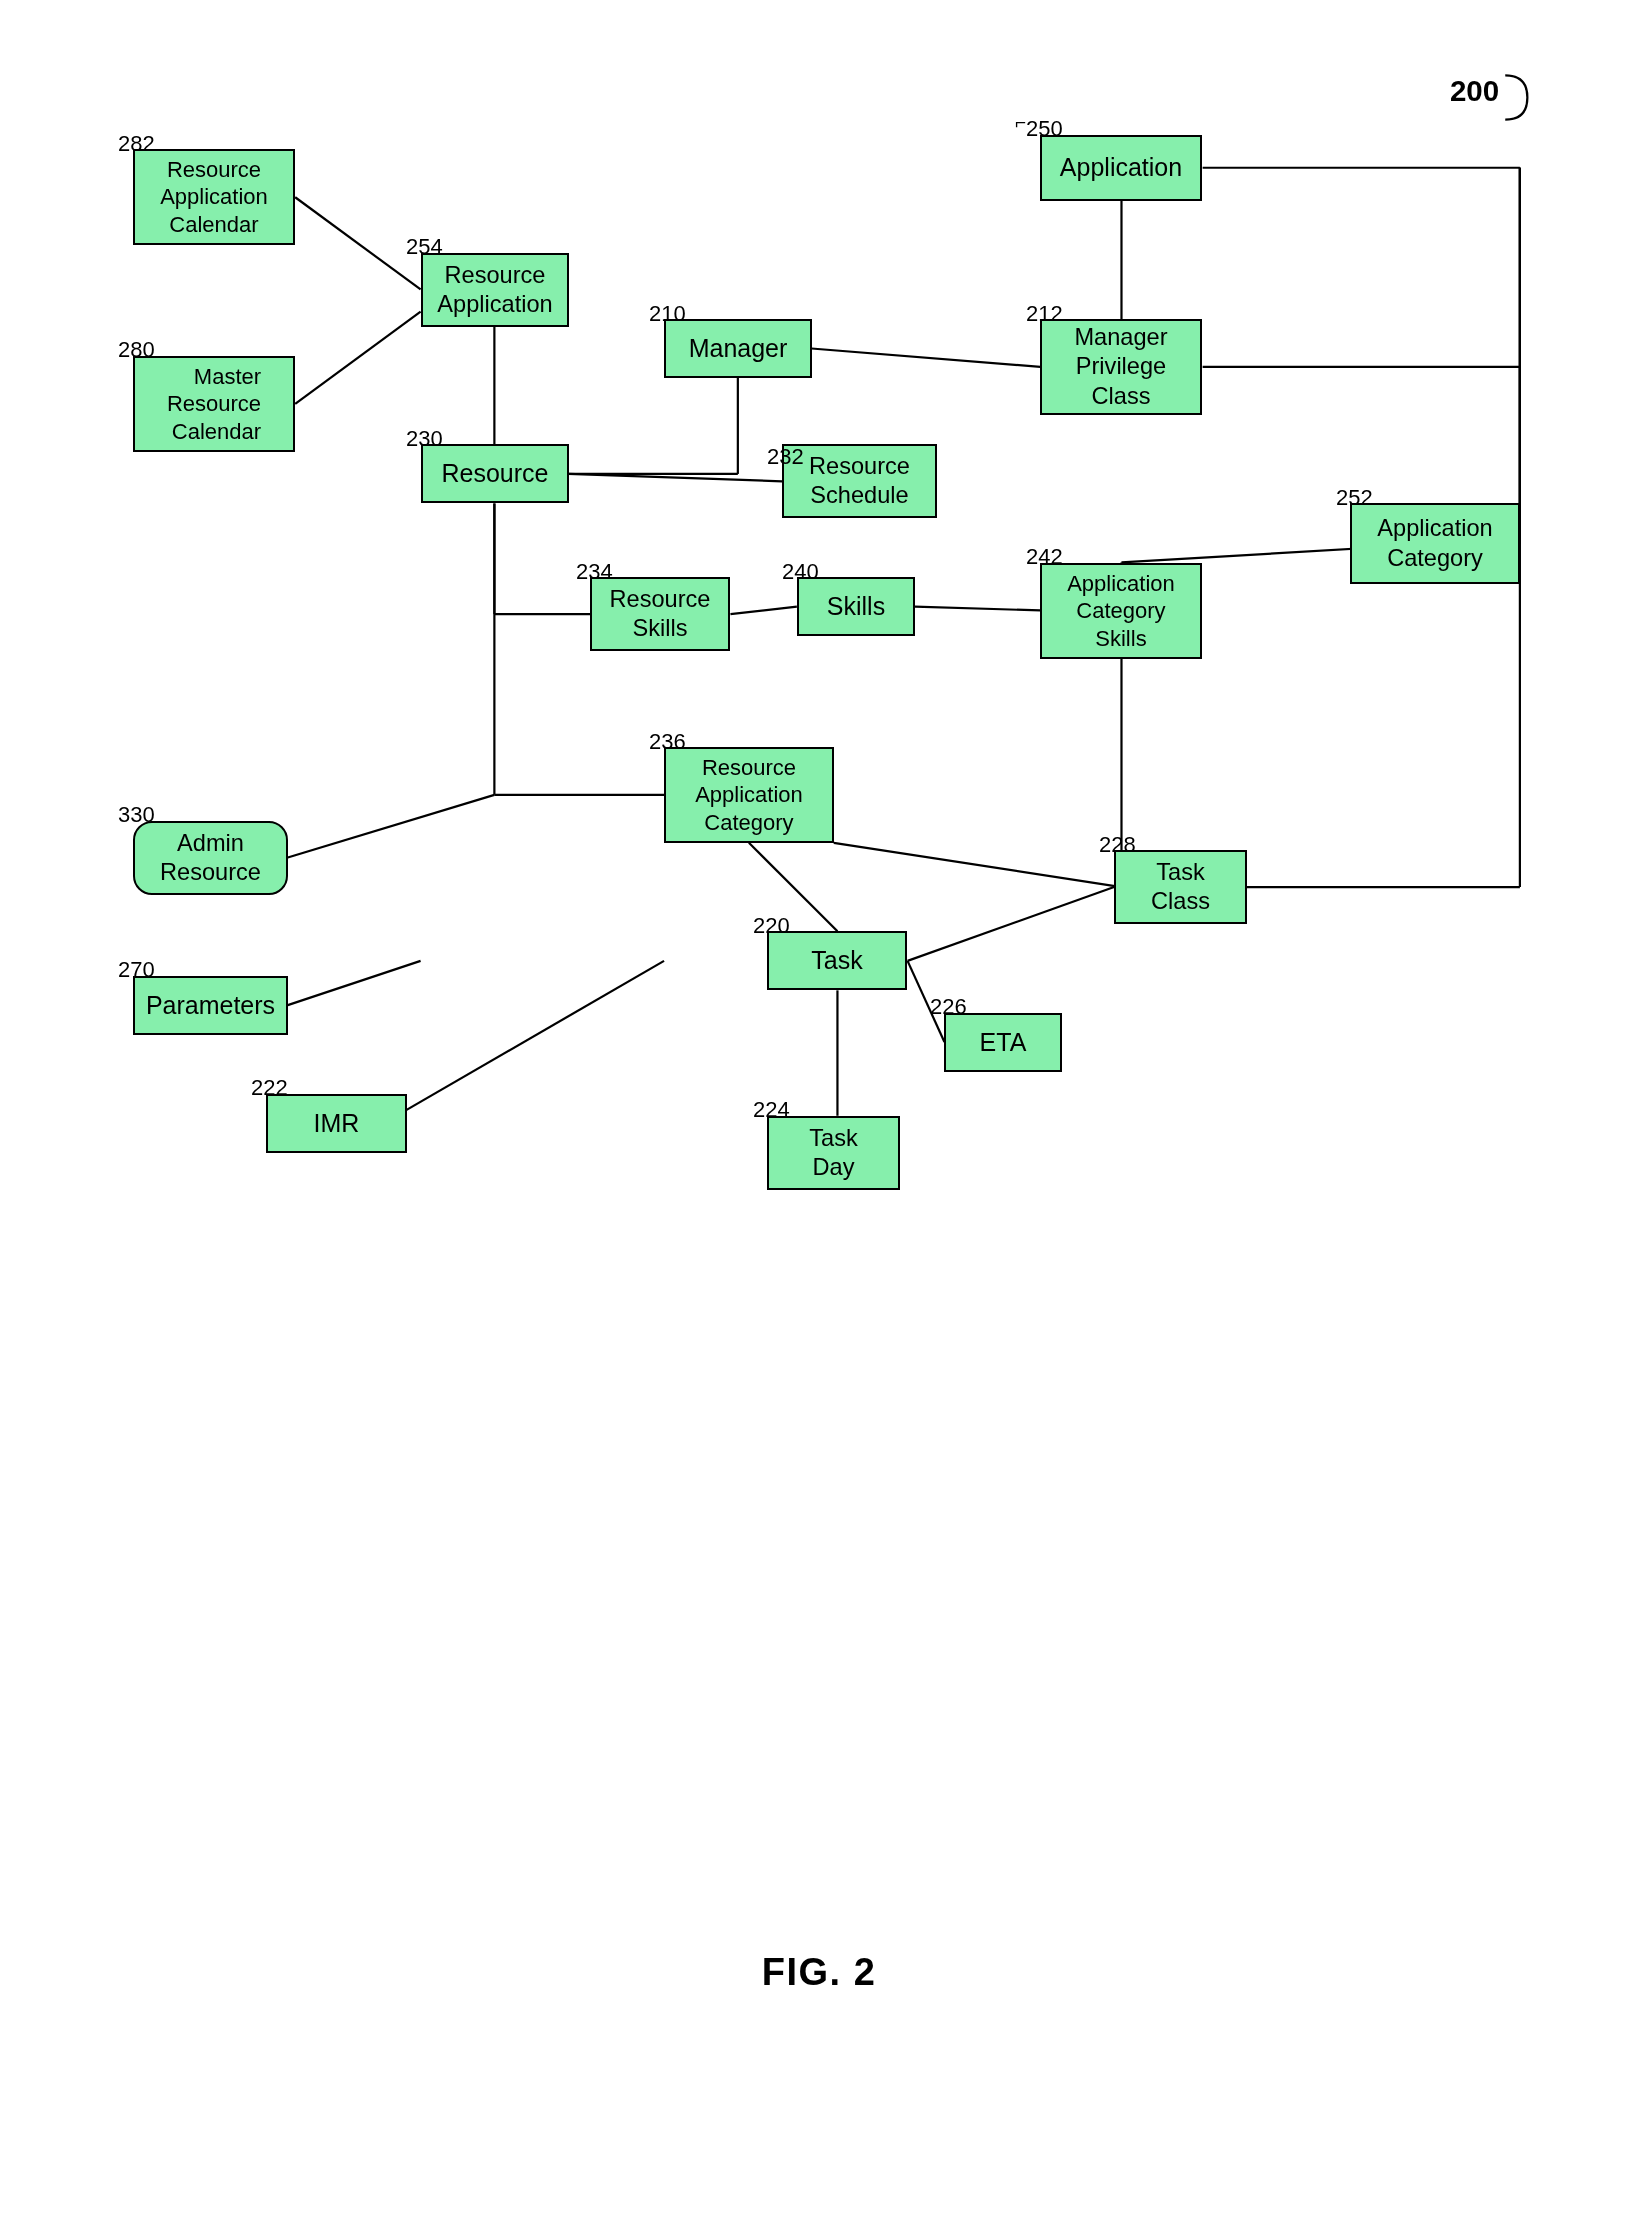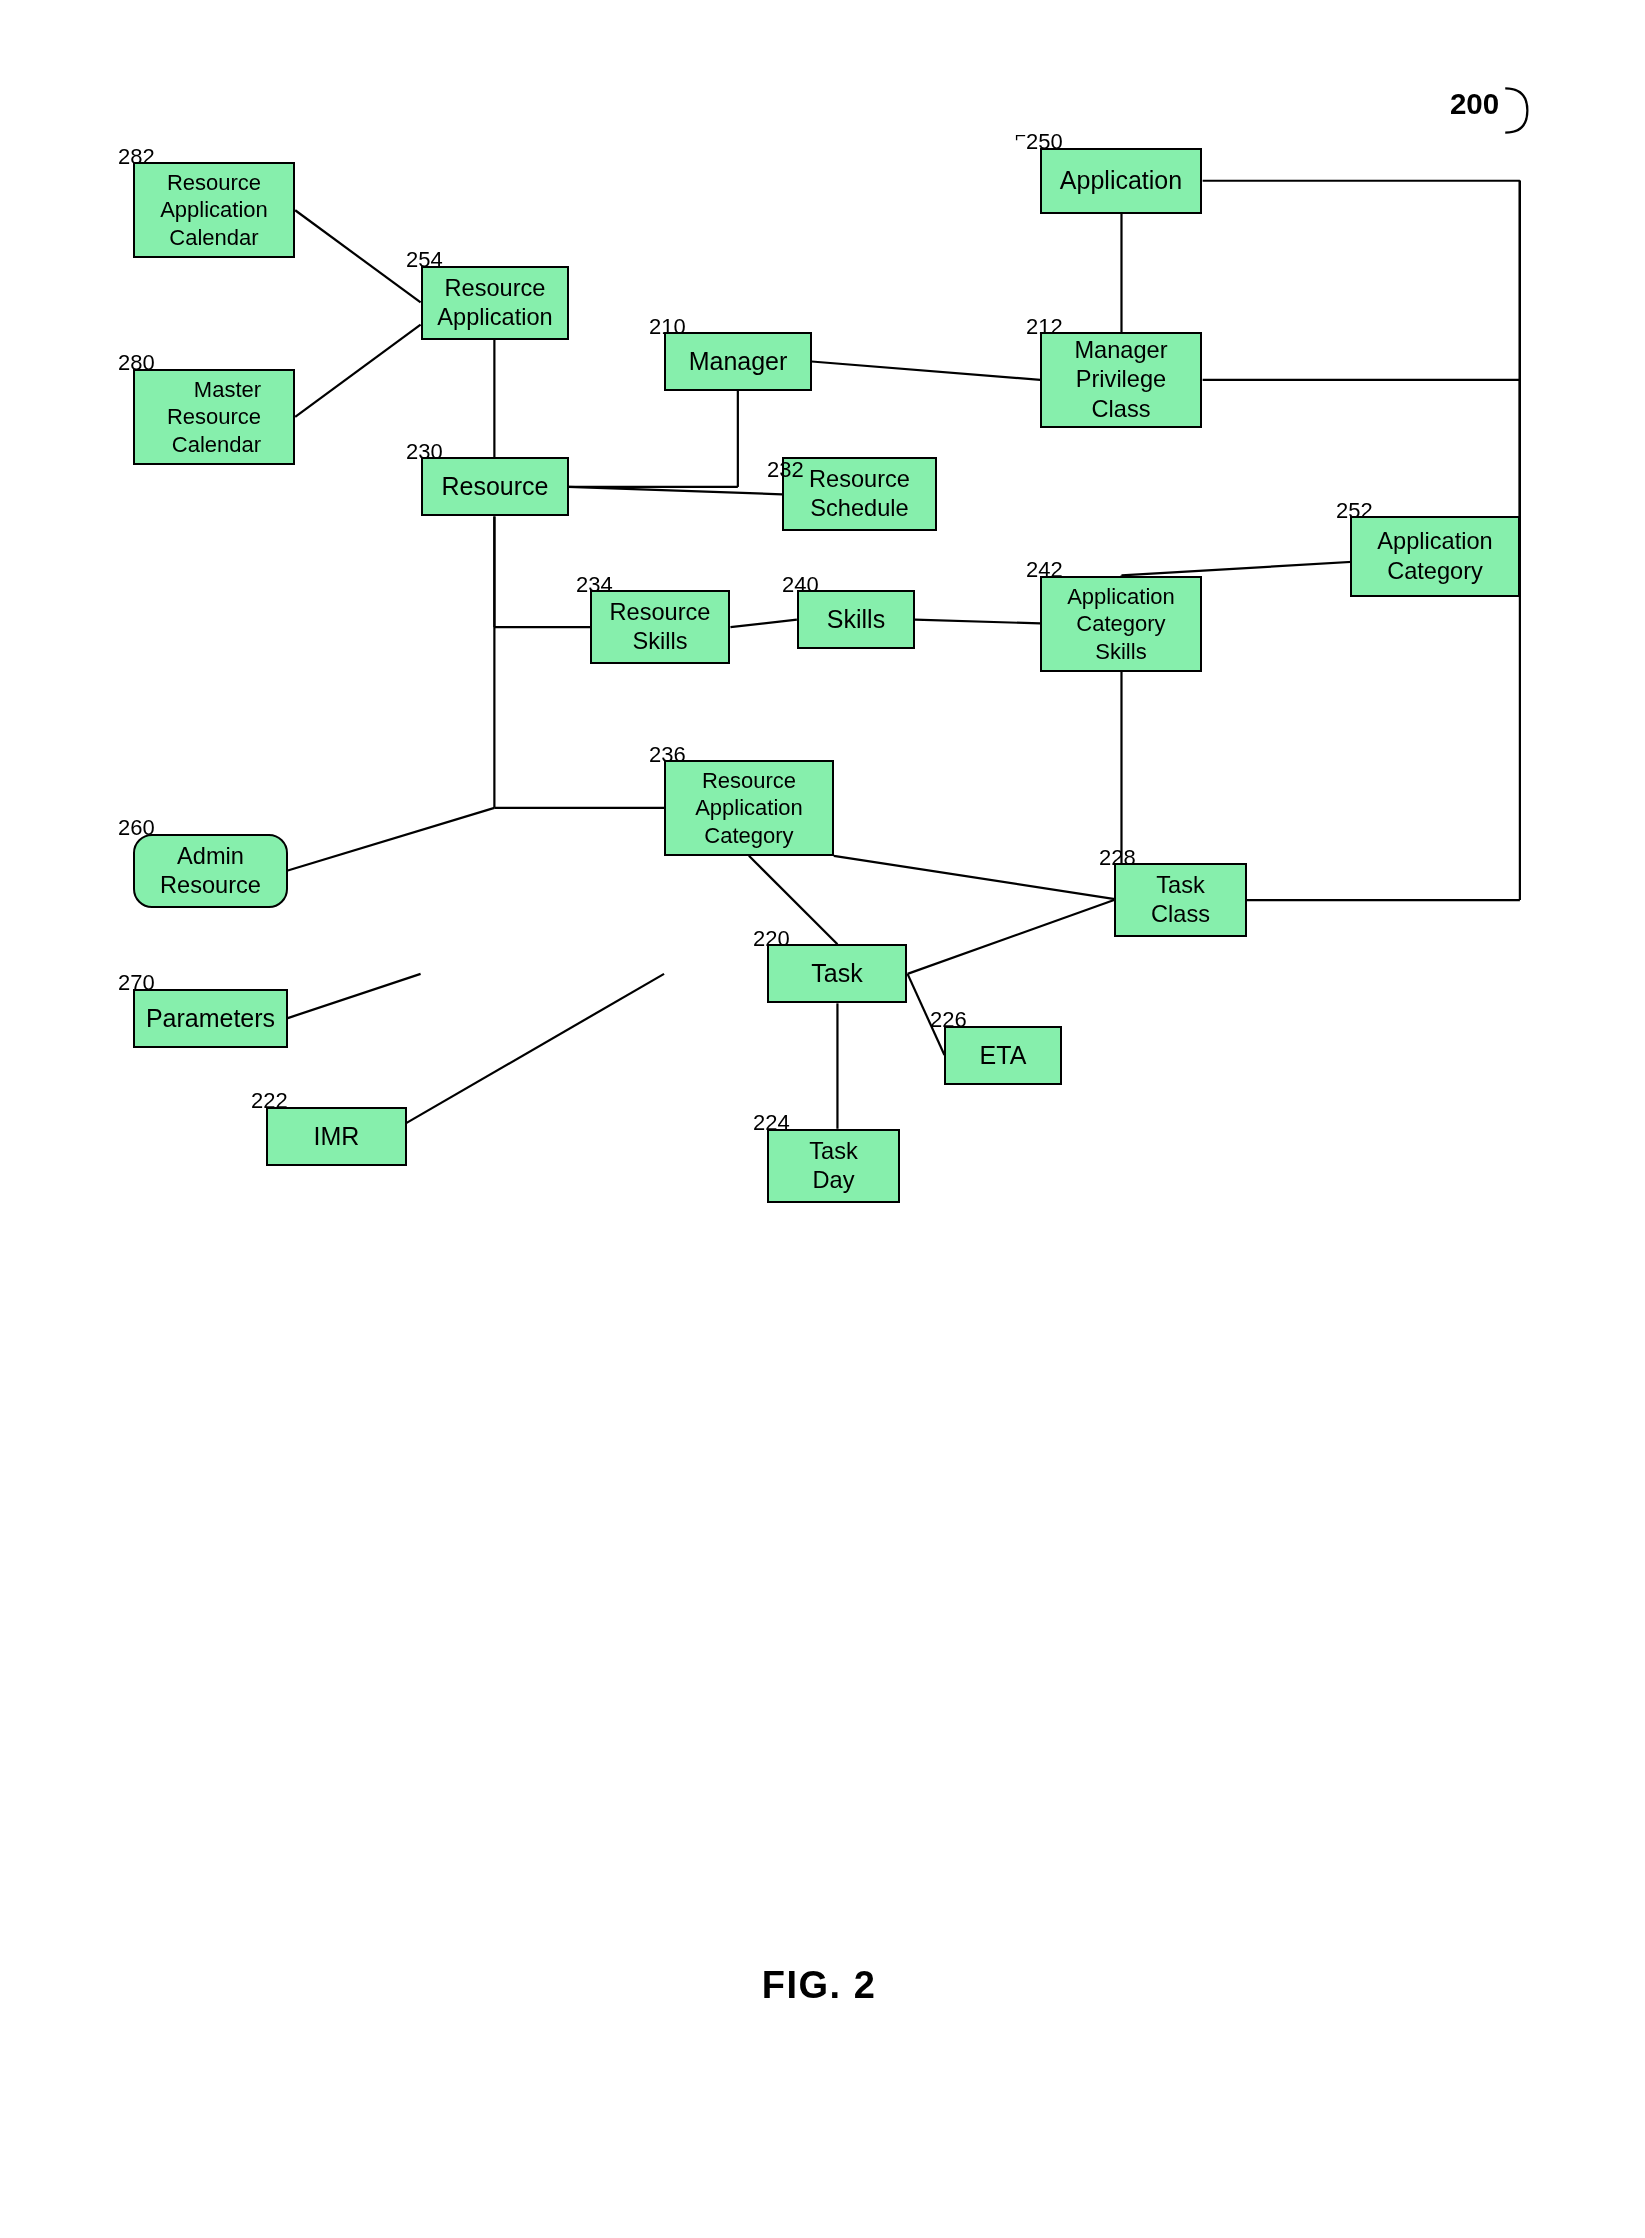--- a/index.html
+++ b/index.html
@@ -7,21 +7,21 @@
       background: #fff;
       font-family: Arial, sans-serif;
       width: 1645px;
       height: 2239px;
       position: relative;
       overflow: hidden;
     }
 
     .diagram-container {
       position: absolute;
-      top: 59px;
+      top: 46px;
       left: 59px;
       width: 1520px;
       height: 1992px;
     }
 
     
     .fig-label {
       position: absolute;
       bottom: 44px;
       left: 50%;
@@ -235,21 +235,21 @@
   <div class="box" style="left:1055px; top:804px; width:133px; height:74px;">
     <span style="white-space:pre-line; font-size:23.6px;">Task
 Class</span>
   </div>
   <span class="ref-label" style="left:1040px; top:786px;">228</span>
 
   <div class="box" style="left:74px; top:775px; width:155px; height:74px;border-radius:19px;">
     <span style="white-space:pre-line; font-size:23.6px;">Admin
 Resource</span>
   </div>
-  <span class="ref-label" style="left:59px; top:756px;">260</span>
+  <span class="ref-label" style="left:59px; top:756px;">330</span>
 
   <div class="box" style="left:74px; top:930px; width:155px; height:59px;">
     <span>Parameters</span>
   </div>
   <span class="ref-label" style="left:59px; top:911px;">270</span>
 
   <div class="box" style="left:207px; top:1048px; width:141px; height:59px;">
     <span>IMR</span>
   </div>
   <span class="ref-label" style="left:192px; top:1029px;">222</span>

